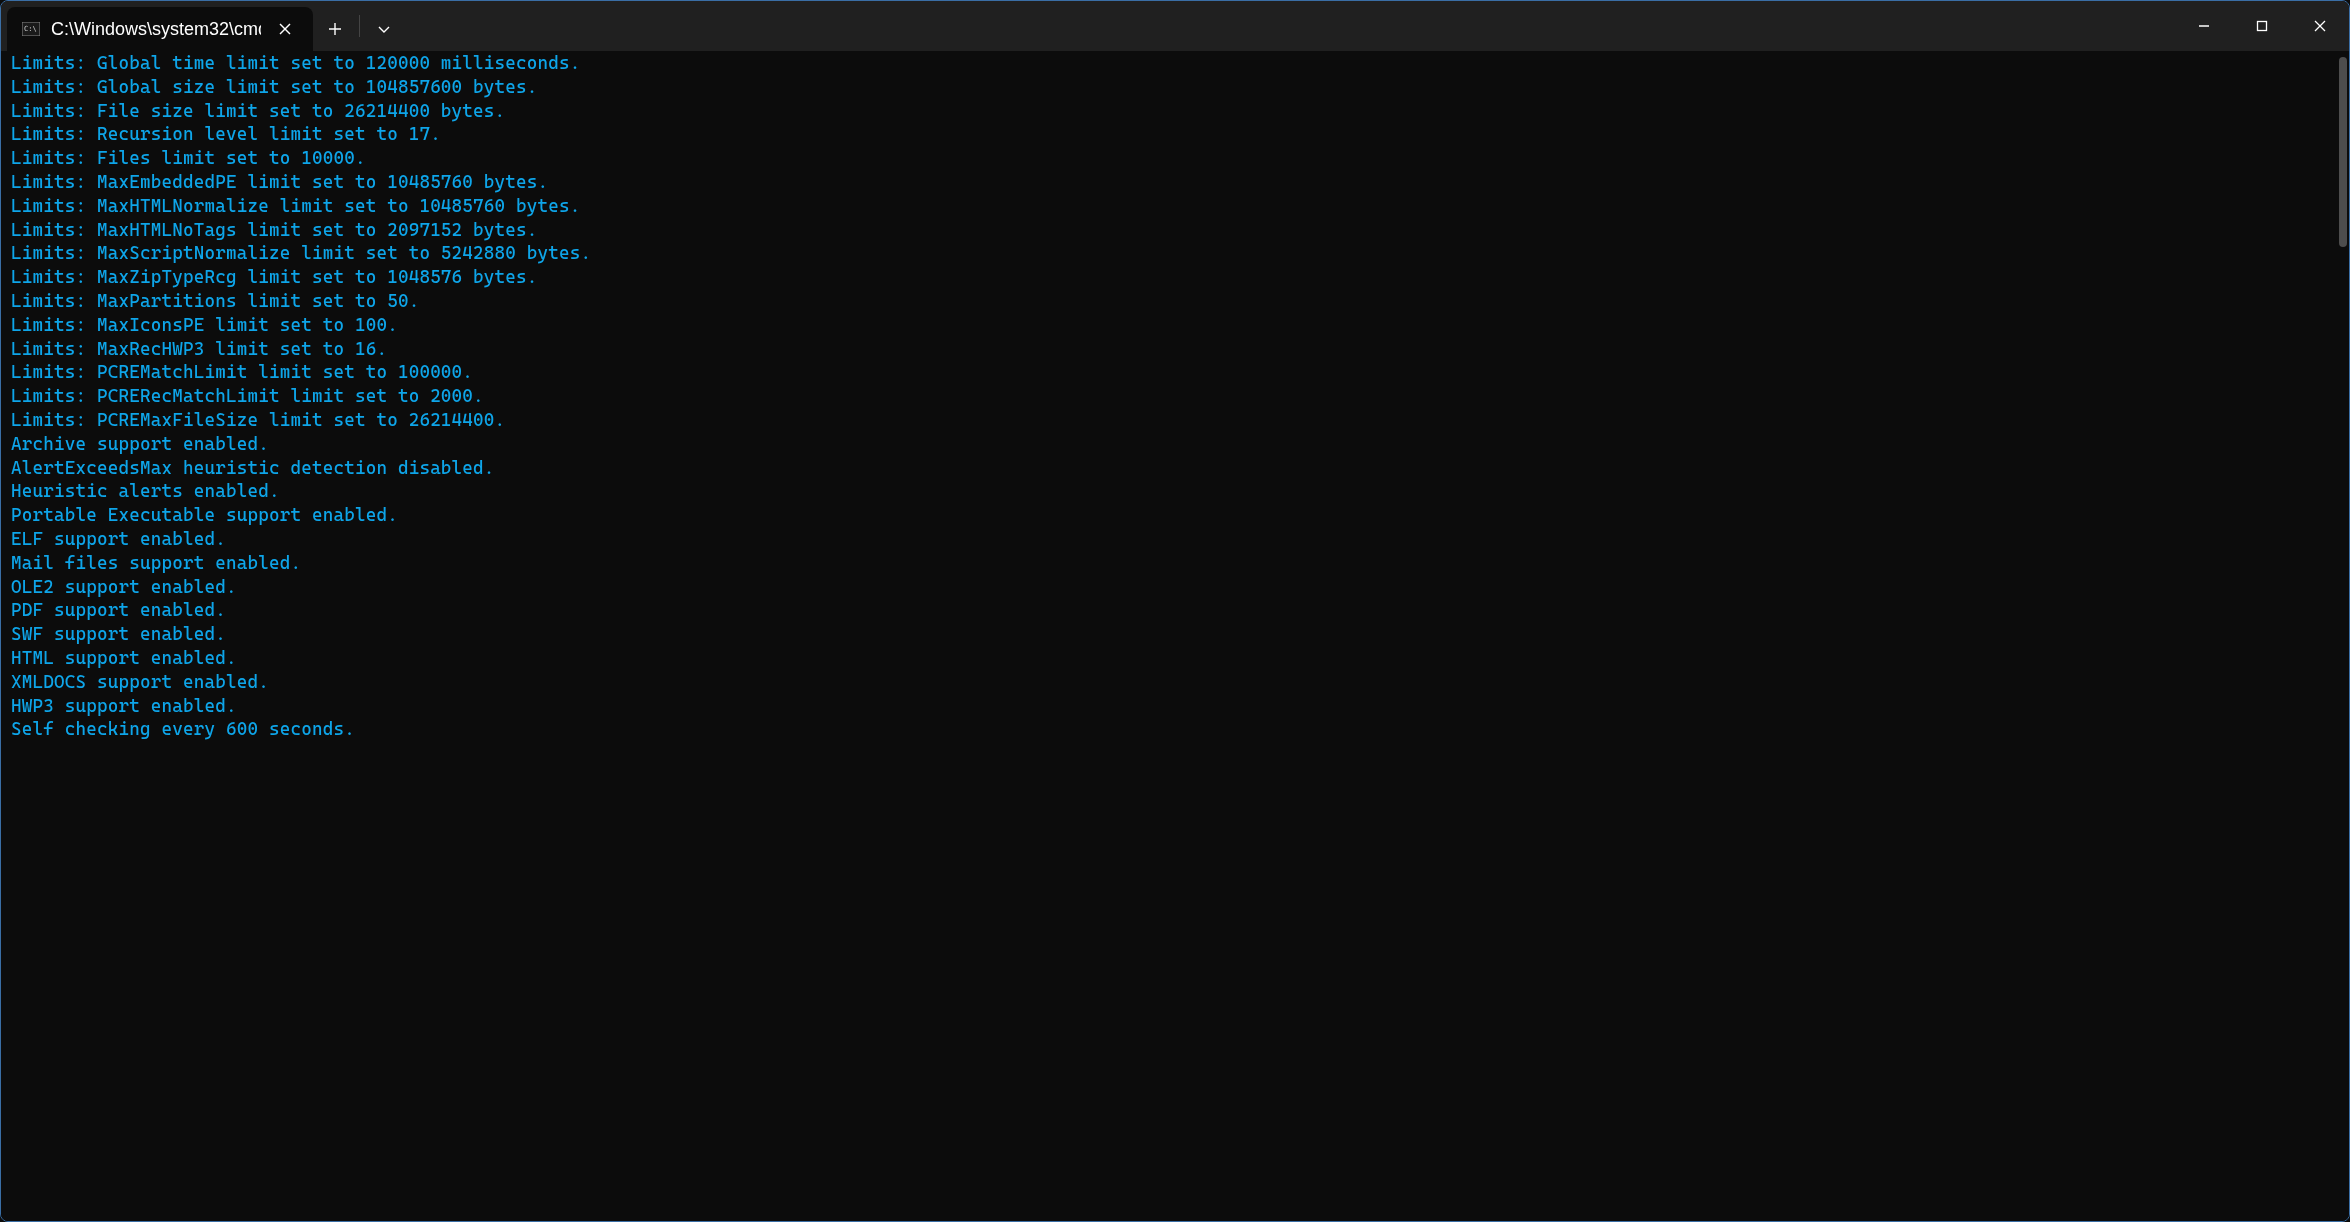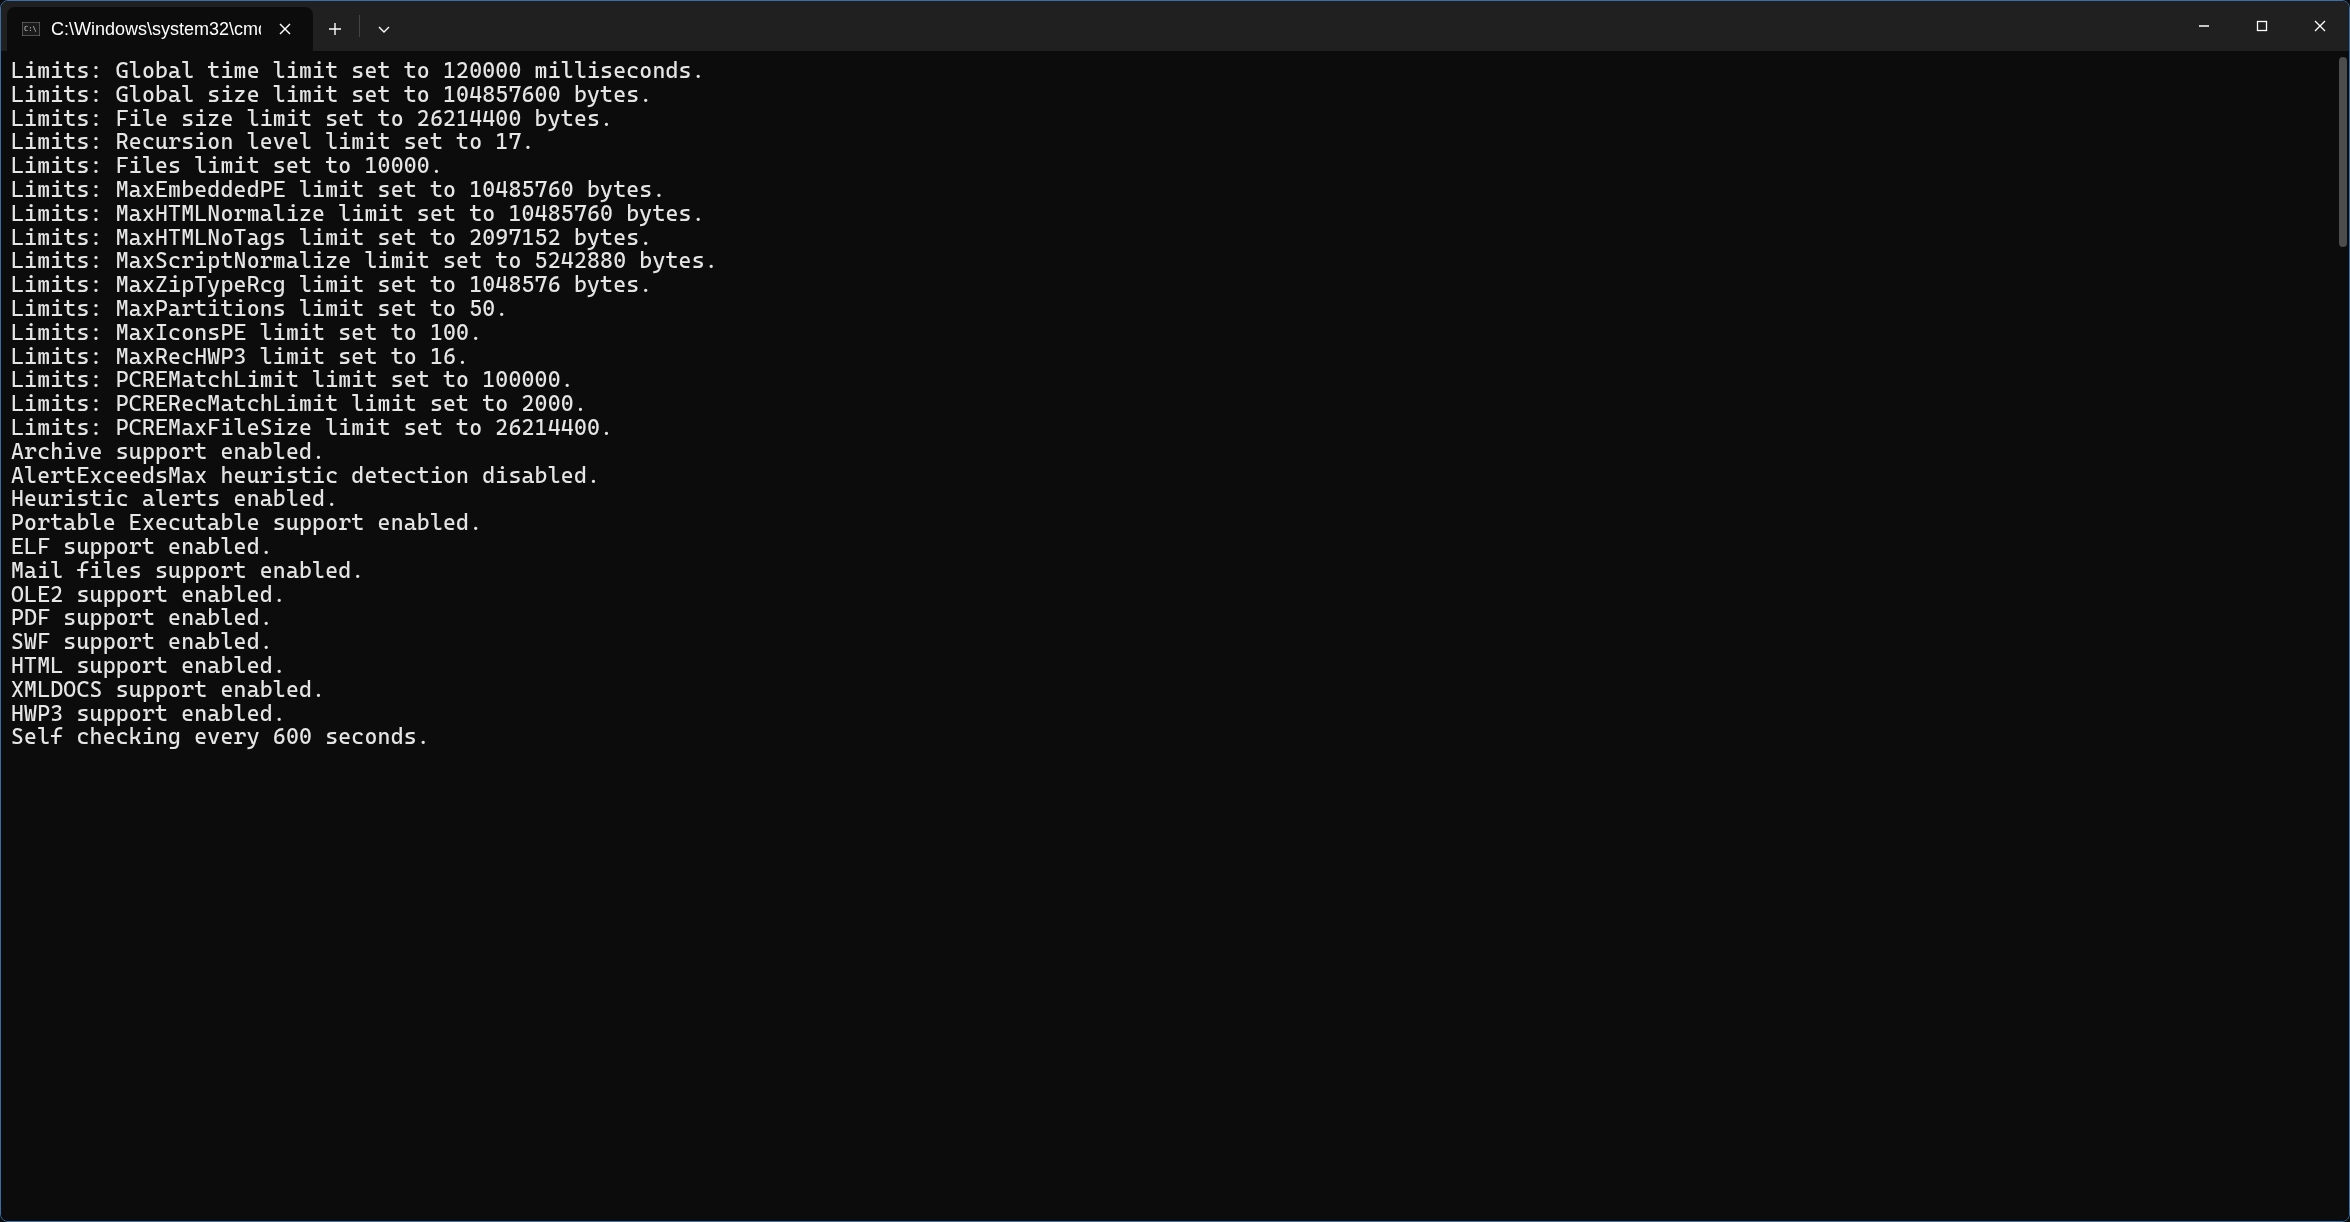--- a/index.html
+++ b/index.html
@@ -80,25 +80,25 @@
     width:58px;display:flex;align-items:center;justify-content:center;color:#ffffff;
   }
   .sys-btn svg{width:14px;height:14px;}
   .terminal-body{
     flex:1;
     position:relative;
     background:#0c0c0c;
     overflow:hidden;
   }
   .terminal-content{
-    padding: 8px 10px;
-    font-size: 22px;
+    padding: 0 10px;
+    font-size: 18px;
     line-height: 23.8px;
     white-space: pre;
-    color:#e5e5e5;
+    color:#0ea5e9;
     font-weight: 500;
     letter-spacing: 0.2px;
   }
   .terminal-content .line{display:block;}
   .scrollbar{
     position:absolute;
     right:2px; top:6px;
     width:8px; height:190px;
     background:#4d4d4d;
     border-radius:4px;

